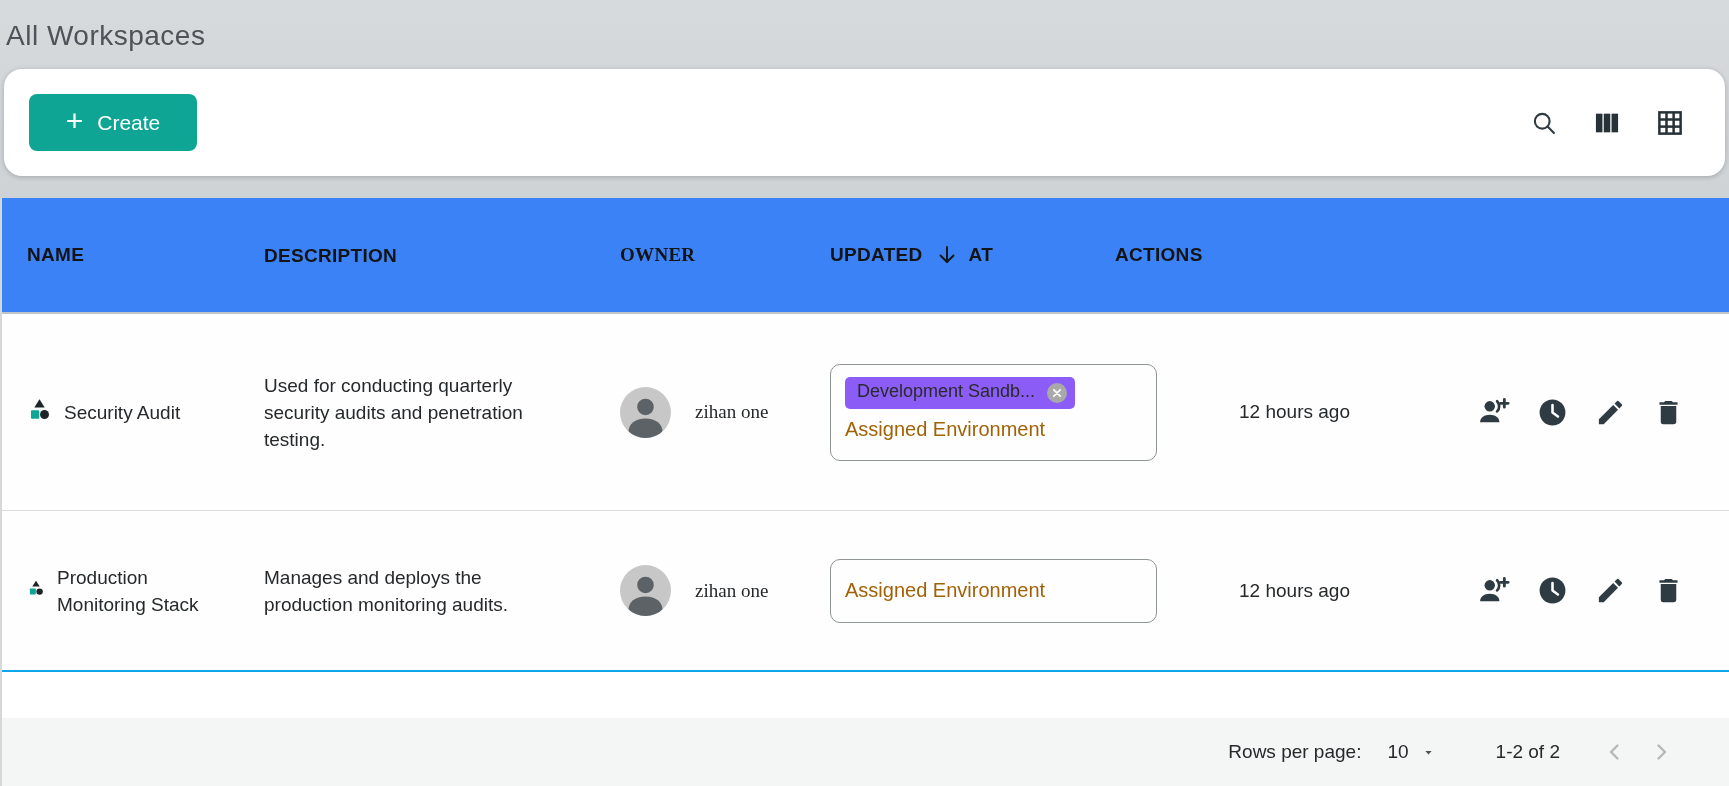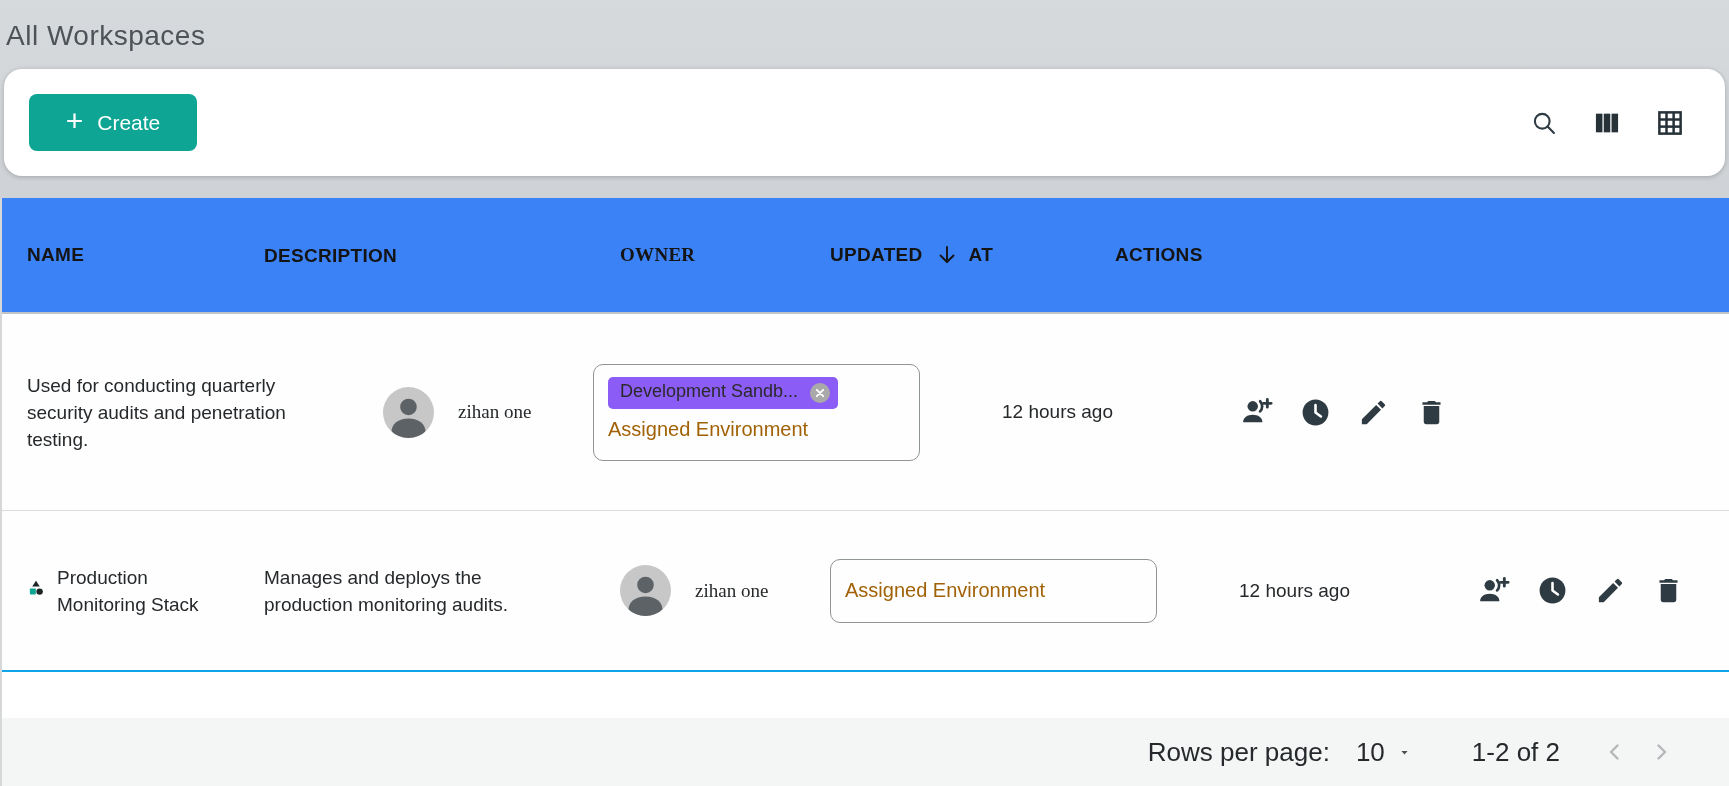--- a/index.html
+++ b/index.html
@@ -50,21 +50,21 @@
   .env-box.short { height:64px; display:flex; align-items:center; }
   .env-chip { display:inline-flex; gap:10px; background:#8b5cf6;
     border-radius:5px; padding:4px 6px 4px 12px; font-size:18px; color:#2a2a2a; cursor:pointer; }
   .env-placeholder { color:#a16207; font-size:20px; margin-top:9px; cursor:text; }
   .env-box.short .env-placeholder { margin-top:0; }
 
   .action-icon { width:34px; height:34px; display:inline-flex; align-items:center; justify-content:center; cursor:pointer; }
 
   
   .tfoot { flex:1; background:#f4f5f5; display:flex; align-items:center; justify-content:flex-end;
-    font-size:26px; color:#26292b; padding-right:55px;margin-top:46px; }
+    font-size:19px; color:#26292b; padding-right:55px;margin-top:46px; }
   .rpp-label { margin-right:26px; }
   .rpp-select { display:flex; align-items:center; gap:12px; cursor:pointer; }
   .range-label { margin-left:60px; }
   .pg-btn { margin-left:42px; width:26px; height:26px; display:inline-flex; align-items:center; justify-content:center; cursor:default; }
   .pg-btn + .pg-btn { margin-left:20px; }
 </style>
 </head>
 <body>
 
 <svg width="0" height="0" style="position:absolute">
@@ -125,20 +125,30 @@
             </svg>
           </span>
         </div>
         <span>AT</span>
       </div>
     </div>
     <div class="c-actions">ACTIONS</div>
   </div>
 
   <div class="trow row-0">
+    <div class="c-name">
+      <span class="ws-icon">
+        <svg width="25" height="25" viewBox="0 0 24 24">
+          <path d="M12 2.2 17 10H7z" fill="#1d2427"></path>
+          <rect x="3.8" y="12.8" width="8" height="8" rx="1" fill="#0ea594"></rect>
+          <circle cx="16.8" cy="16.8" r="4.3" fill="#1d2427"></circle>
+        </svg>
+      </span>
+      <span class="ws-name">Security Audit</span>
+    </div>
     <div class="c-desc">Used for conducting quarterly security audits and penetration testing.</div>
     <div class="c-owner">
       <span class="avatar">
         <svg width="51" height="51" viewBox="0 0 24 24">
           <circle cx="12" cy="12" r="12" fill="#c7c7c7"></circle>
           <g clip-path="url(#av-clip)" fill="#5c6266">
             <circle cx="12" cy="9.4" r="3.9"></circle>
             <path d="M12 14.8c-4.9 0-8 2.7-8 6.2V24h16v-3c0-3.5-3.1-6.2-8-6.2z"></path>
           </g>
         </svg>

